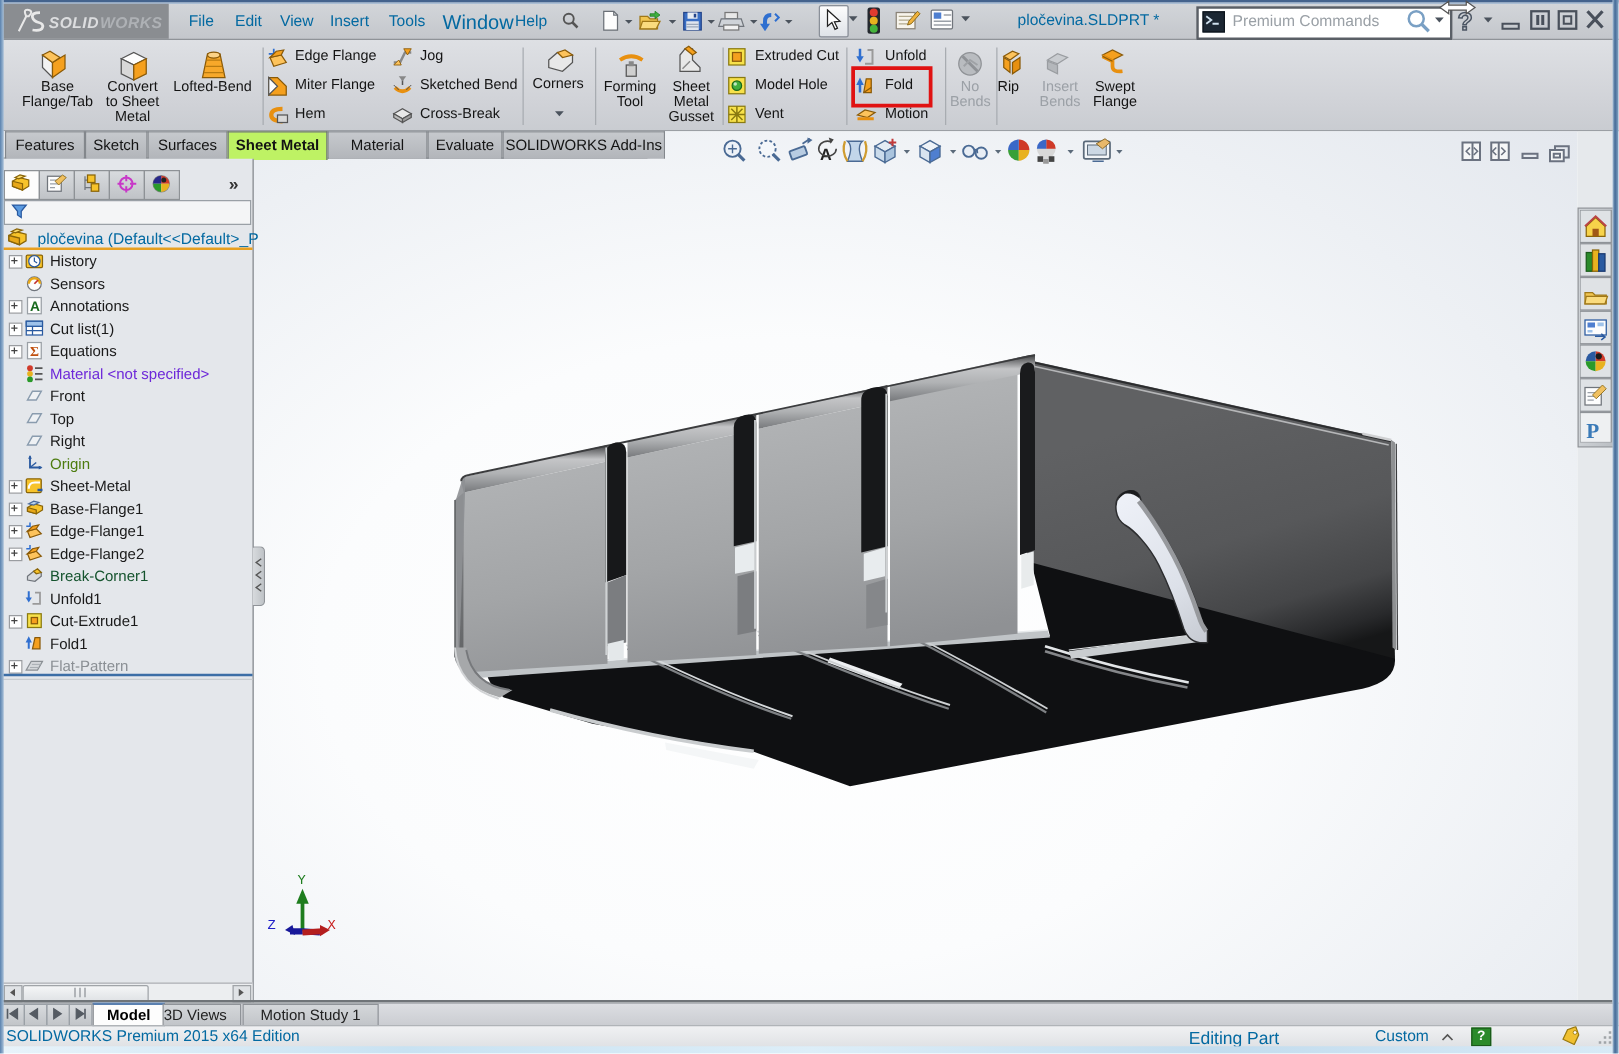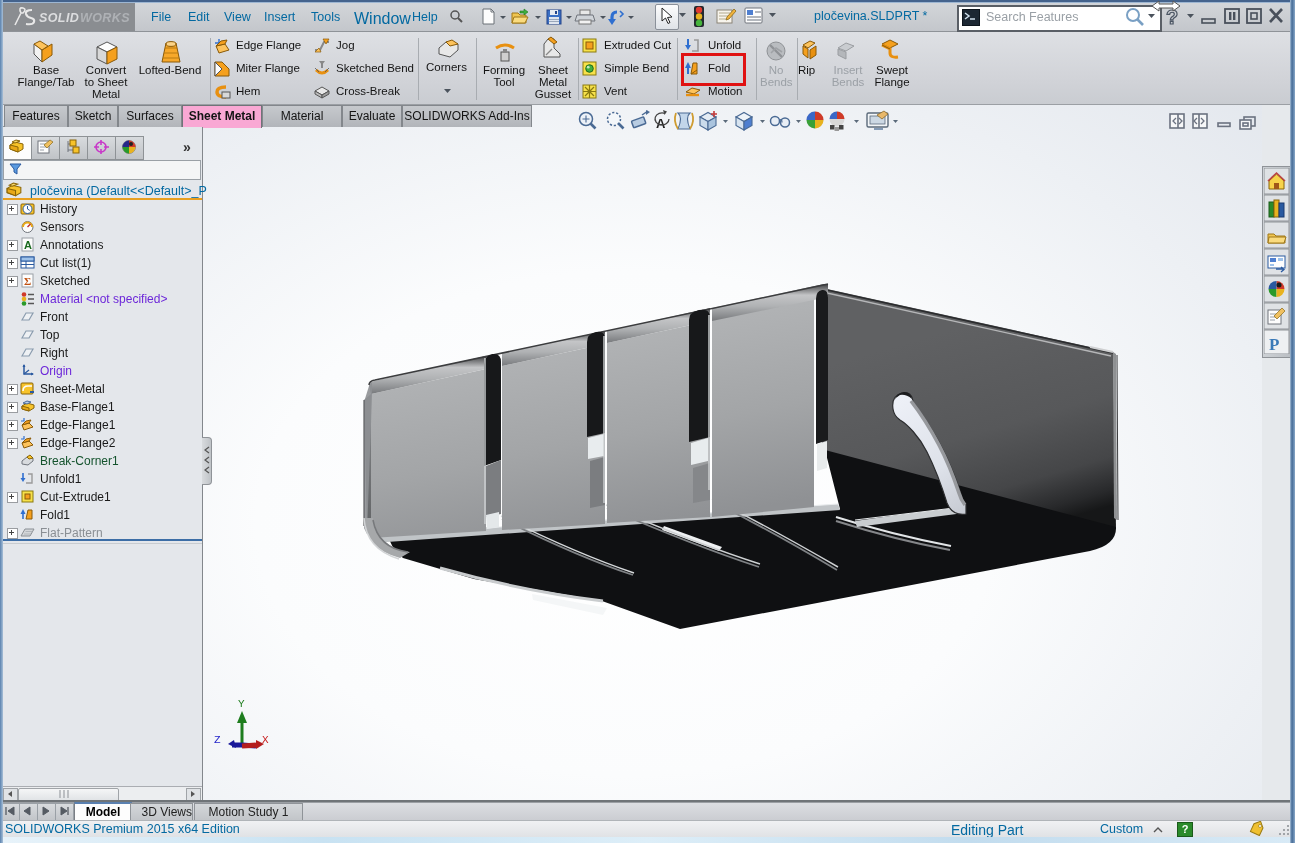--- a/index.html
+++ b/index.html
@@ -100,21 +100,21 @@
     </svg>
 
 <div class="tx" style="left:814px;top:9px;font-size:12.5px">pločevina.SLDPRT *</div>
 
 <div class="ab" style="left:957px;top:5px;width:201px;height:23px;background:#fff;border:2px solid #5a5f66"></div>
 <div class="ab" style="left:962px;top:9px;width:16px;height:15px;background:#1c2733;border:1px solid #0c141c"></div>
 <svg class="ab" style="left:963px;top:10px" width="14" height="13">
       <path d="M2 3 l4 3 -4 3" fill="none" stroke="#cfe0ee" stroke-width="1.5"></path>
       <path d="M7 9 h5" stroke="#cfe0ee" stroke-width="1.5"></path>
     </svg>
-<div class="tx" style="left:986px;top:10px;font-size:12.5px;color:#9aa0a6">Search Features</div>
+<div class="tx" style="left:986px;top:10px;font-size:12.5px;color:#9aa0a6">Premium Commands</div>
 <svg class="ab" style="left:1124px;top:7px" width="22" height="20" viewBox="0 0 22 20">
       <circle cx="9" cy="8" r="6" fill="none" stroke="#7aa0c4" stroke-width="2"></circle>
       <path d="M13 12 L19 18" stroke="#7aa0c4" stroke-width="2.6"></path>
     </svg>
 <svg class="ab" style="left:1147px;top:13px" width="10" height="8">
       <path d="M1 1 l7 0 -3.5 4 z" fill="#4b535d"></path>
     </svg>
 
 <text></text>
 <svg class="ab" style="left:1162px;top:5px" width="26" height="24" viewBox="0 0 26 24">
@@ -233,21 +233,21 @@
 <svg class="ab" style="left:581px;top:60px" width="18" height="17" viewBox="0 0 18 17">
       <rect x="2" y="2" width="13" height="13" fill="#f7e14a" stroke="#8a7a10"></rect>
       <circle cx="8.5" cy="8.5" r="3.8" fill="#3fae3f" stroke="#1c6a1c"></circle>
       <circle cx="7.2" cy="7.2" r="1.4" fill="#bfe8bf"></circle>
     </svg>
 <svg class="ab" style="left:581px;top:83px" width="18" height="17" viewBox="0 0 18 17">
       <rect x="2" y="2" width="13" height="13" fill="#f7e14a" stroke="#8a7a10"></rect>
       <path d="M2 8.5 h13 M8.5 2 v13 M4 4 l9 9 M13 4 l-9 9" stroke="#8a7a10" stroke-width="1.2"></path>
     </svg>
 <div class="rl" style="left:604px;top:39px">Extruded Cut</div>
-<div class="rl" style="left:604px;top:62px">Simple Bend</div>
+<div class="rl" style="left:604px;top:62px">Model Hole</div>
 <div class="rl" style="left:604px;top:85px">Vent</div>
 
 <svg class="ab" style="left:684px;top:37px" width="18" height="17" viewBox="0 0 18 17">
       <path d="M4 2 L4 9" stroke="#2f6fd0" stroke-width="2"></path>
       <path d="M1 8 l6 0 -3 5 z" fill="#2f6fd0"></path>
       <path d="M10 3 L14 3 L14 14 L8 14" fill="none" stroke="#9a9a9a" stroke-width="1.6"></path>
     </svg>
 <svg class="ab" style="left:684px;top:60px" width="18" height="17" viewBox="0 0 18 17">
       <path d="M4 14 L4 7" stroke="#2f6fd0" stroke-width="2"></path>
       <path d="M1 8 l6 0 -3 -6 z" fill="#2f6fd0"></path>
@@ -288,21 +288,21 @@
 <div class="rg" style="left:830px;top:64px;width:36px">Insert<br>Bends</div>
 <div class="rl" style="left:872px;top:64px;width:40px">Swept<br>Flange</div>
 
 <div class="ab" style="left:203px;top:105px;width:1059px;height:697px;background:radial-gradient(ellipse 880px 600px at 40% 60%, #ffffff 0%, #fbfcfd 42%, #edf0f4 76%, #e4e8ee 100%)"></div>
 
 <div class="ab" style="left:0;top:105px;width:520px;height:22px;background:linear-gradient(#e6e8ec,#dfe2e6)"></div>
 <div class="ab" style="left:0;top:126px;width:518px;height:1px;background:#8f9398"></div>
 <div class="tab" style="left:4px;width:62px">Features</div>
 <div class="tab" style="left:68px;width:48px">Sketch</div>
 <div class="tab" style="left:118px;width:62px">Surfaces</div>
-<div class="tab" style="left:182px;width:78px;background:#f9a8d4;font-weight:bold;height:22px;border-color:#6f7478">Sheet Metal</div>
+<div class="tab" style="left:182px;width:78px;background:#bef264;font-weight:bold;height:22px;border-color:#6f7478">Sheet Metal</div>
 <div class="tab" style="left:262px;width:78px">Material</div>
 <div class="tab" style="left:342px;width:58px">Evaluate</div>
 <div class="tab" style="left:402px;width:128px">SOLIDWORKS Add-Ins</div>
 
 <svg class="ab" style="left:574px;top:109px" width="336" height="26" viewBox="0 0 336 26">
  <g fill="none" stroke="#4a6a94" stroke-width="1.5">
   <circle cx="12" cy="10" r="6.5" fill="#edf2f8"></circle>
         <path d="M12 6.5 v7 M8.5 10 h7" stroke-width="1.1"></path>
         <path d="M16.5 14.5 l5 5" stroke-width="2.6"></path>
   <circle cx="40" cy="10" r="6.5" fill="#f4f7fa" stroke-dasharray="2.2 1.8"></circle>
@@ -556,21 +556,21 @@
         <rect x="1" y="2" width="13" height="4" fill="#9ec2ea" stroke="#2a5aa0"></rect>
       </svg>
 <span class="ttext" style="color:#1a1a1a">Cut list(1)</span>
     </div>
 <div class="trow" style="top:272px">
 <span class="plus"></span>
 <svg class="ticon" width="15" height="15" viewBox="0 0 15 15">
         <rect x="2" y="1" width="11" height="13" fill="#fdfdfd" stroke="#9aa0a6"></rect>
         <text x="4" y="12" font-size="11" font-weight="bold" fill="#c05010" font-family="Liberation Serif">Σ</text>
       </svg>
-<span class="ttext" style="color:#1a1a1a">Sketched</span>
+<span class="ttext" style="color:#1a1a1a">Equations</span>
     </div>
 <div class="trow" style="top:290px">
 <svg class="ticon" width="15" height="15" viewBox="0 0 15 15">
         <circle cx="4" cy="3.5" r="2.3" fill="#d03a2a"></circle>
         <circle cx="4" cy="8" r="2.3" fill="#e8b21f"></circle>
         <circle cx="4" cy="12.5" r="2.3" fill="#2a9a2a"></circle>
         <path d="M8 3.5 h6 M8 8 h6 M8 12.5 h6" stroke="#555" stroke-width="1.4"></path>
       </svg>
 <span class="ttext" style="color:#6d28d9">Material &lt;not specified&gt;</span>
     </div>
@@ -591,21 +591,21 @@
         <path d="M2 11 L6 4 L13 4 L9 11 Z" fill="#eef1f4" stroke="#8a9cae" stroke-width="1.2"></path>
       </svg>
 <span class="ttext" style="color:#1a1a1a">Right</span>
     </div>
 <div class="trow" style="top:362px">
 <svg class="ticon" width="15" height="15" viewBox="0 0 15 15">
         <path d="M4 2 L4 11 L13 11" fill="none" stroke="#2a5aa0" stroke-width="1.5"></path>
         <path d="M2.5 4 L4 1 L5.5 4 Z M11 9.5 L14 11 L11 12.5 Z" fill="#2a5aa0"></path>
         <path d="M4 11 L9 7" stroke="#2a5aa0" stroke-width="1.2"></path>
       </svg>
-<span class="ttext" style="color:#6d28d9">Origin</span>
+<span class="ttext" style="color:#4d7c0f">Origin</span>
     </div>
 <div class="trow" style="top:380px">
 <span class="plus"></span>
 <svg class="ticon" width="15" height="15" viewBox="0 0 15 15">
         <rect x="1" y="2" width="12" height="11" rx="1" fill="#f7c32a" stroke="#8a6508"></rect>
         <path d="M3 10 Q3 5 8 5 L12 5" fill="none" stroke="#fdfdfd" stroke-width="1.6"></path>
         <path d="M10 11 h4" stroke="#2a5aa0" stroke-width="2"></path>
       </svg>
 <span class="ttext" style="color:#1a1a1a">Sheet-Metal</span>
     </div>
@@ -740,21 +740,21 @@
       <g stroke="#555b63" fill="#555b63">
         <path d="M5 1 v8" stroke-width="1.3" fill="none"></path>
         <path d="M13 1 l-6 4 6 4 z"></path>
         <path d="M29 1 l-6 4 6 4 z"></path>
         <path d="M42 1 l6 4 -6 4 z"></path>
         <path d="M60 1 l6 4 -6 4 z"></path>
         <path d="M67 1 v8" stroke-width="1.3" fill="none"></path>
       </g>
     </svg>
 <div class="ab" style="left:74px;top:802px;width:56px;height:17px;background:#fdfdfd;border:1px solid #7a7f85;border-top:2px solid #5a80b0;font-size:12px;font-weight:bold;text-align:center;line-height:16px">Model</div>
-<div class="ab" style="left:130px;top:803px;width:61px;height:16px;background:linear-gradient(#d4d7da,#c2c5c9);border:1px solid #8f9398;font-size:12px;text-align:right;line-height:16px;color:#222">3D Views</div>
+<div class="ab" style="left:130px;top:803px;width:61px;height:16px;background:linear-gradient(#d4d7da,#c2c5c9);border:1px solid #8f9398;font-size:12px;text-align:left;line-height:16px;color:#222">3D Views</div>
 <div class="ab" style="left:194px;top:803px;width:107px;height:16px;background:linear-gradient(#d4d7da,#c2c5c9);border:1px solid #8f9398;font-size:12px;text-align:center;line-height:16px;color:#222">Motion Study 1</div>
 
 <div class="ab" style="left:0;top:820px;width:1295px;height:17px;background:linear-gradient(#f0f1f3,#dfe1e4);border-top:1px solid #b0b4b8"></div>
 <div class="tx" style="left:5px;top:822px;font-size:12.5px">SOLIDWORKS Premium 2015 x64 Edition</div>
 <div class="tx" style="left:951px;top:822px;font-size:14px">Editing Part</div>
 <div class="tx" style="left:1100px;top:822px;font-size:12.5px">Custom</div>
 <svg class="ab" style="left:1152px;top:826px" width="12" height="8">
       <path d="M2 6 l4 -4 4 4" fill="none" stroke="#555" stroke-width="1.4"></path>
     </svg>
 <div class="ab" style="left:1177px;top:822px;width:14px;height:13px;background:#2a8a2a;border:1px solid #1a5a1a;color:#fff;font-size:11px;font-weight:bold;text-align:center;line-height:13px">?</div>

